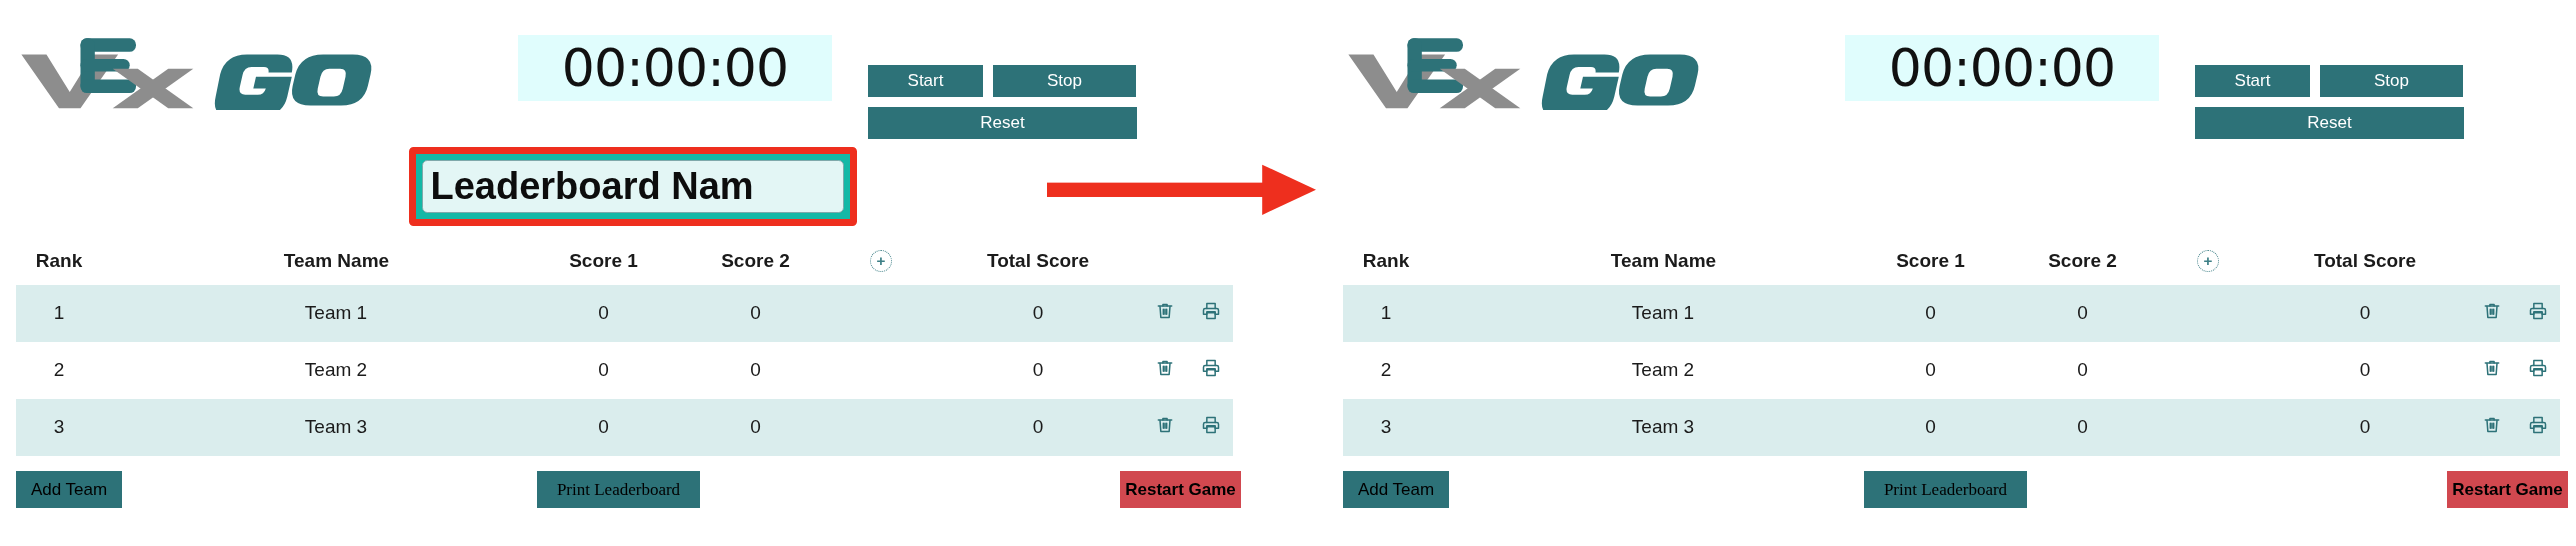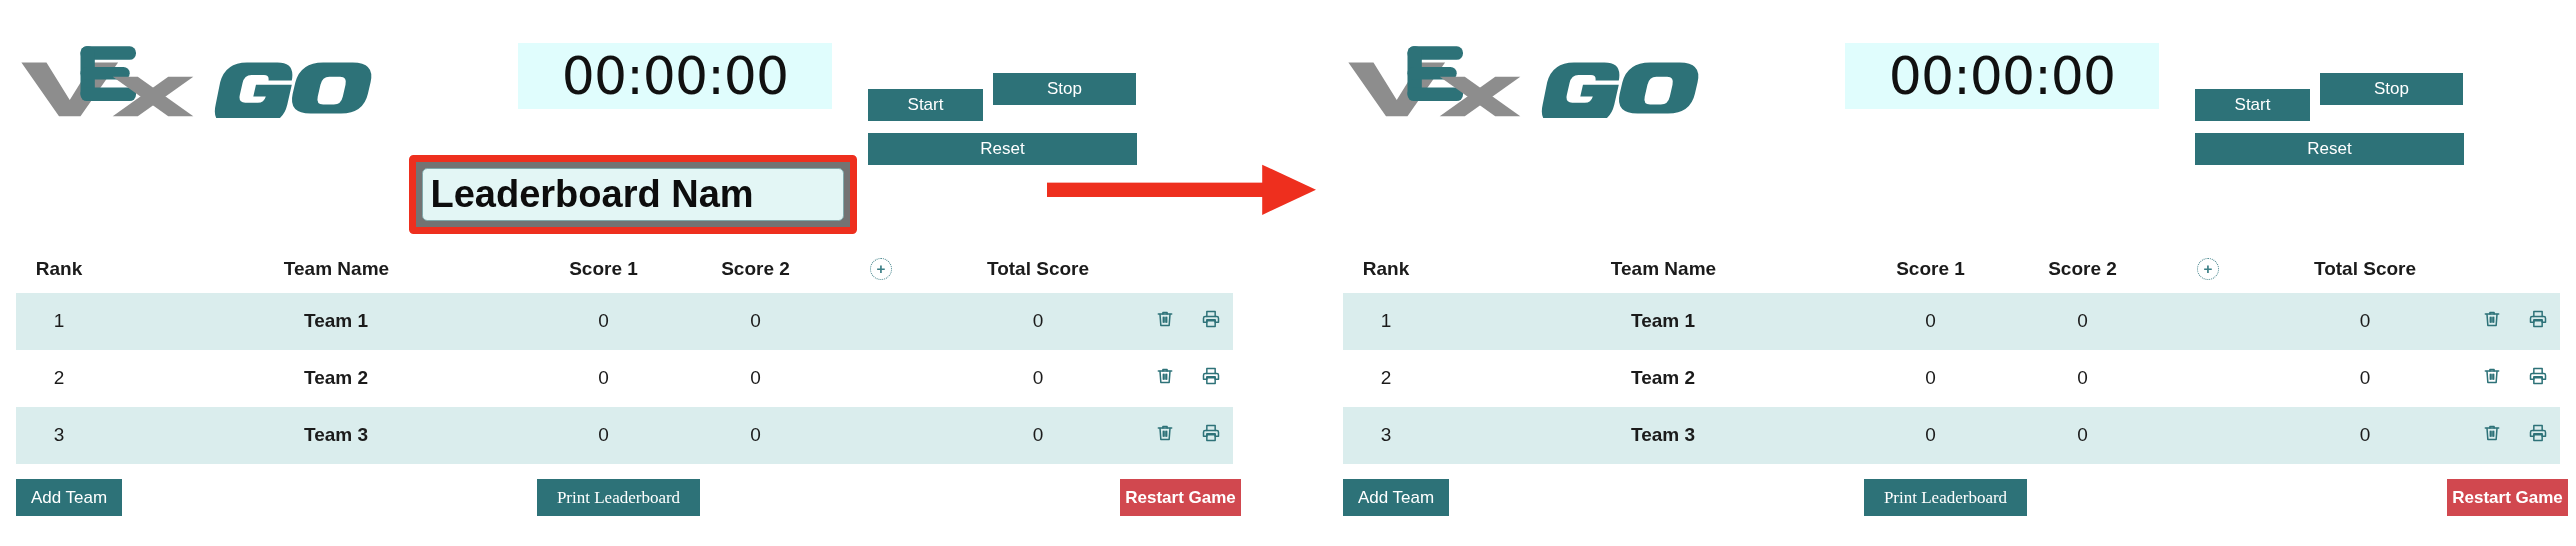--- a/index.html
+++ b/index.html
@@ -18,21 +18,21 @@
   .stage {
     position: relative;
     width: 2576px;
     height: 547px;
     background: #ffffff;
   }
 
   
   .panel {
     position: absolute;
-    top: 12px;
+    top: 4px;
     width: 1249px;
     height: 420px;
   }
   .panel-left  { left: 0px; }
   .panel-right { left: 1327px; }
 
   
   .hdr {
     position: absolute;
     top: 12.5px;
@@ -79,31 +79,31 @@
     color: #ffffff;
     font-size: 17px;
     font-family: "Liberation Sans", sans-serif;
     display: flex;
     align-items: center;
     justify-content: center;
     border: none;
     padding: 0;
     cursor: pointer;
   }
-  .tbtn-start { left: 868px; top: 48px; width: 115px; height: 32px; margin-top: 16px; }
+  .tbtn-start { left: 868px; top: 48px; width: 115px; height: 32px; }
   .tbtn-stop  { left: 993px; top: 48px; width: 143px; height: 32px; }
-  .tbtn-reset { left: 868px; top: 90px; width: 269px; height: 32px; margin-top: 18px; }
+  .tbtn-reset { left: 868px; top: 90px; width: 269px; height: 32px; }
 
   
   .name-wrap {
     position: absolute;
     top: 143px;
     border: 7.2px solid #ee2f1e;
     border-radius: 4.5px;
-    background: #737373;
+    background: #14b8a6;
     padding: 6.3px;
     box-sizing: border-box;
   }
   .name-wrap-left  { left: 409px; width: 448px; height: 79px; }
 
   .name-input {
     width: 100%;
     height: 100%;
     box-sizing: border-box;
     background: #e3f6f5;
@@ -158,21 +158,21 @@
   .col-rank     { width: 86px; }
   .col-team     { width: 421px; }
   .col-s1       { width: 161px; }
   .col-s2       { width: 143px; }
   .col-plus     { width: 108px; }
   .col-total    { width: 206px; }
   .col-del      { width: 47px; }
   .col-print    { width: 45px; }
 
   .th-team { text-align: center; padding-left: 48px !important; }
-  .td-team { text-align: left; padding-left: 48px !important; font-weight: bold; }
+  .td-team { text-align: left; padding-left: 48px !important; }
 
   .plus-btn {
     display: inline-flex;
     align-items: center;
     justify-content: center;
     width: 22.4px;
     height: 22.4px;
     border-radius: 50%;
     border: 1.3px dotted #3d7f86;
     color: #3d7f86;
@@ -195,21 +195,21 @@
     height: 21.5px;
   }
   .icon-btn svg { display: block; }
 
   
   .bbtn {
     position: absolute;
     display: flex;
     align-items: center;
     justify-content: center;
-    color: #ffffff;
+    color: #000000;
     font-family: "Liberation Sans", sans-serif;
     font-size: 17px;
     border: none;
     padding: 0;
     cursor: pointer;
   }
   .bbtn-add     { left: 16px;  top: 467px; width: 106px; height: 37px; background: #2d7278; }
   .bbtn-print   { left: 537px; top: 467px; width: 163px; height: 37px; background: #2d7278; font-family: Liberation Serif, serif; }
   .bbtn-restart { left: 1120px;top: 467px; width: 121px; height: 37px; background: #d1484f; font-weight: bold; }
 

